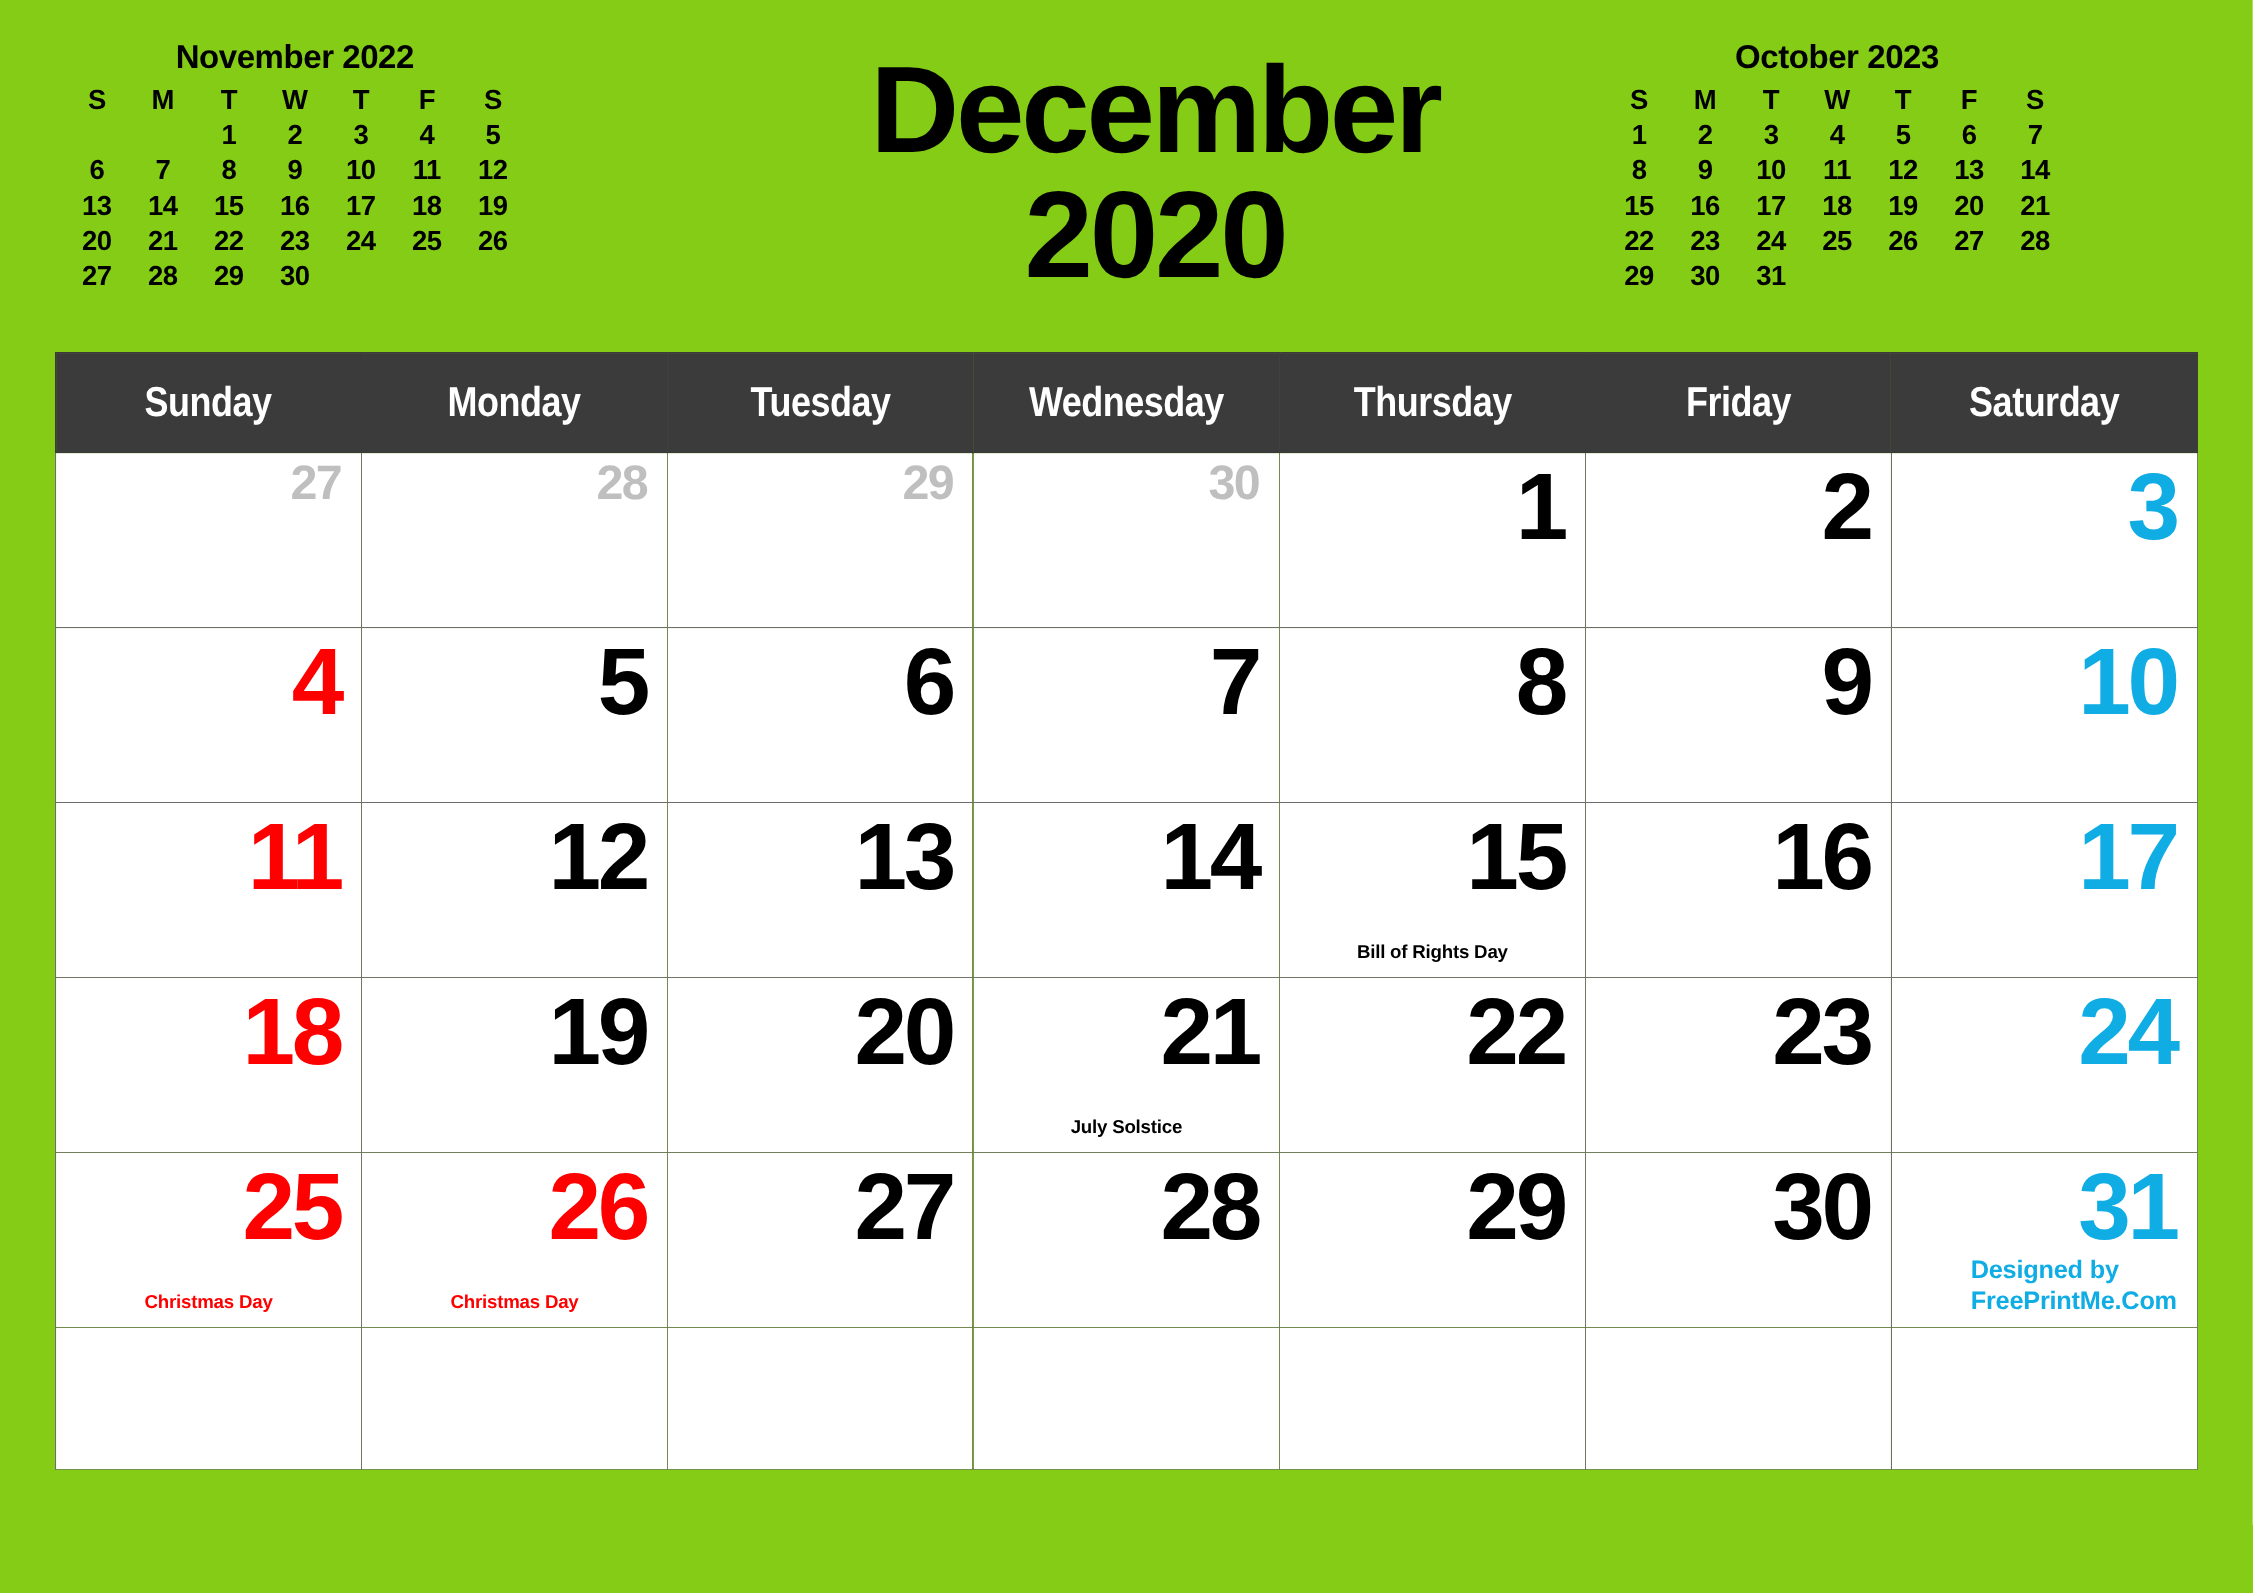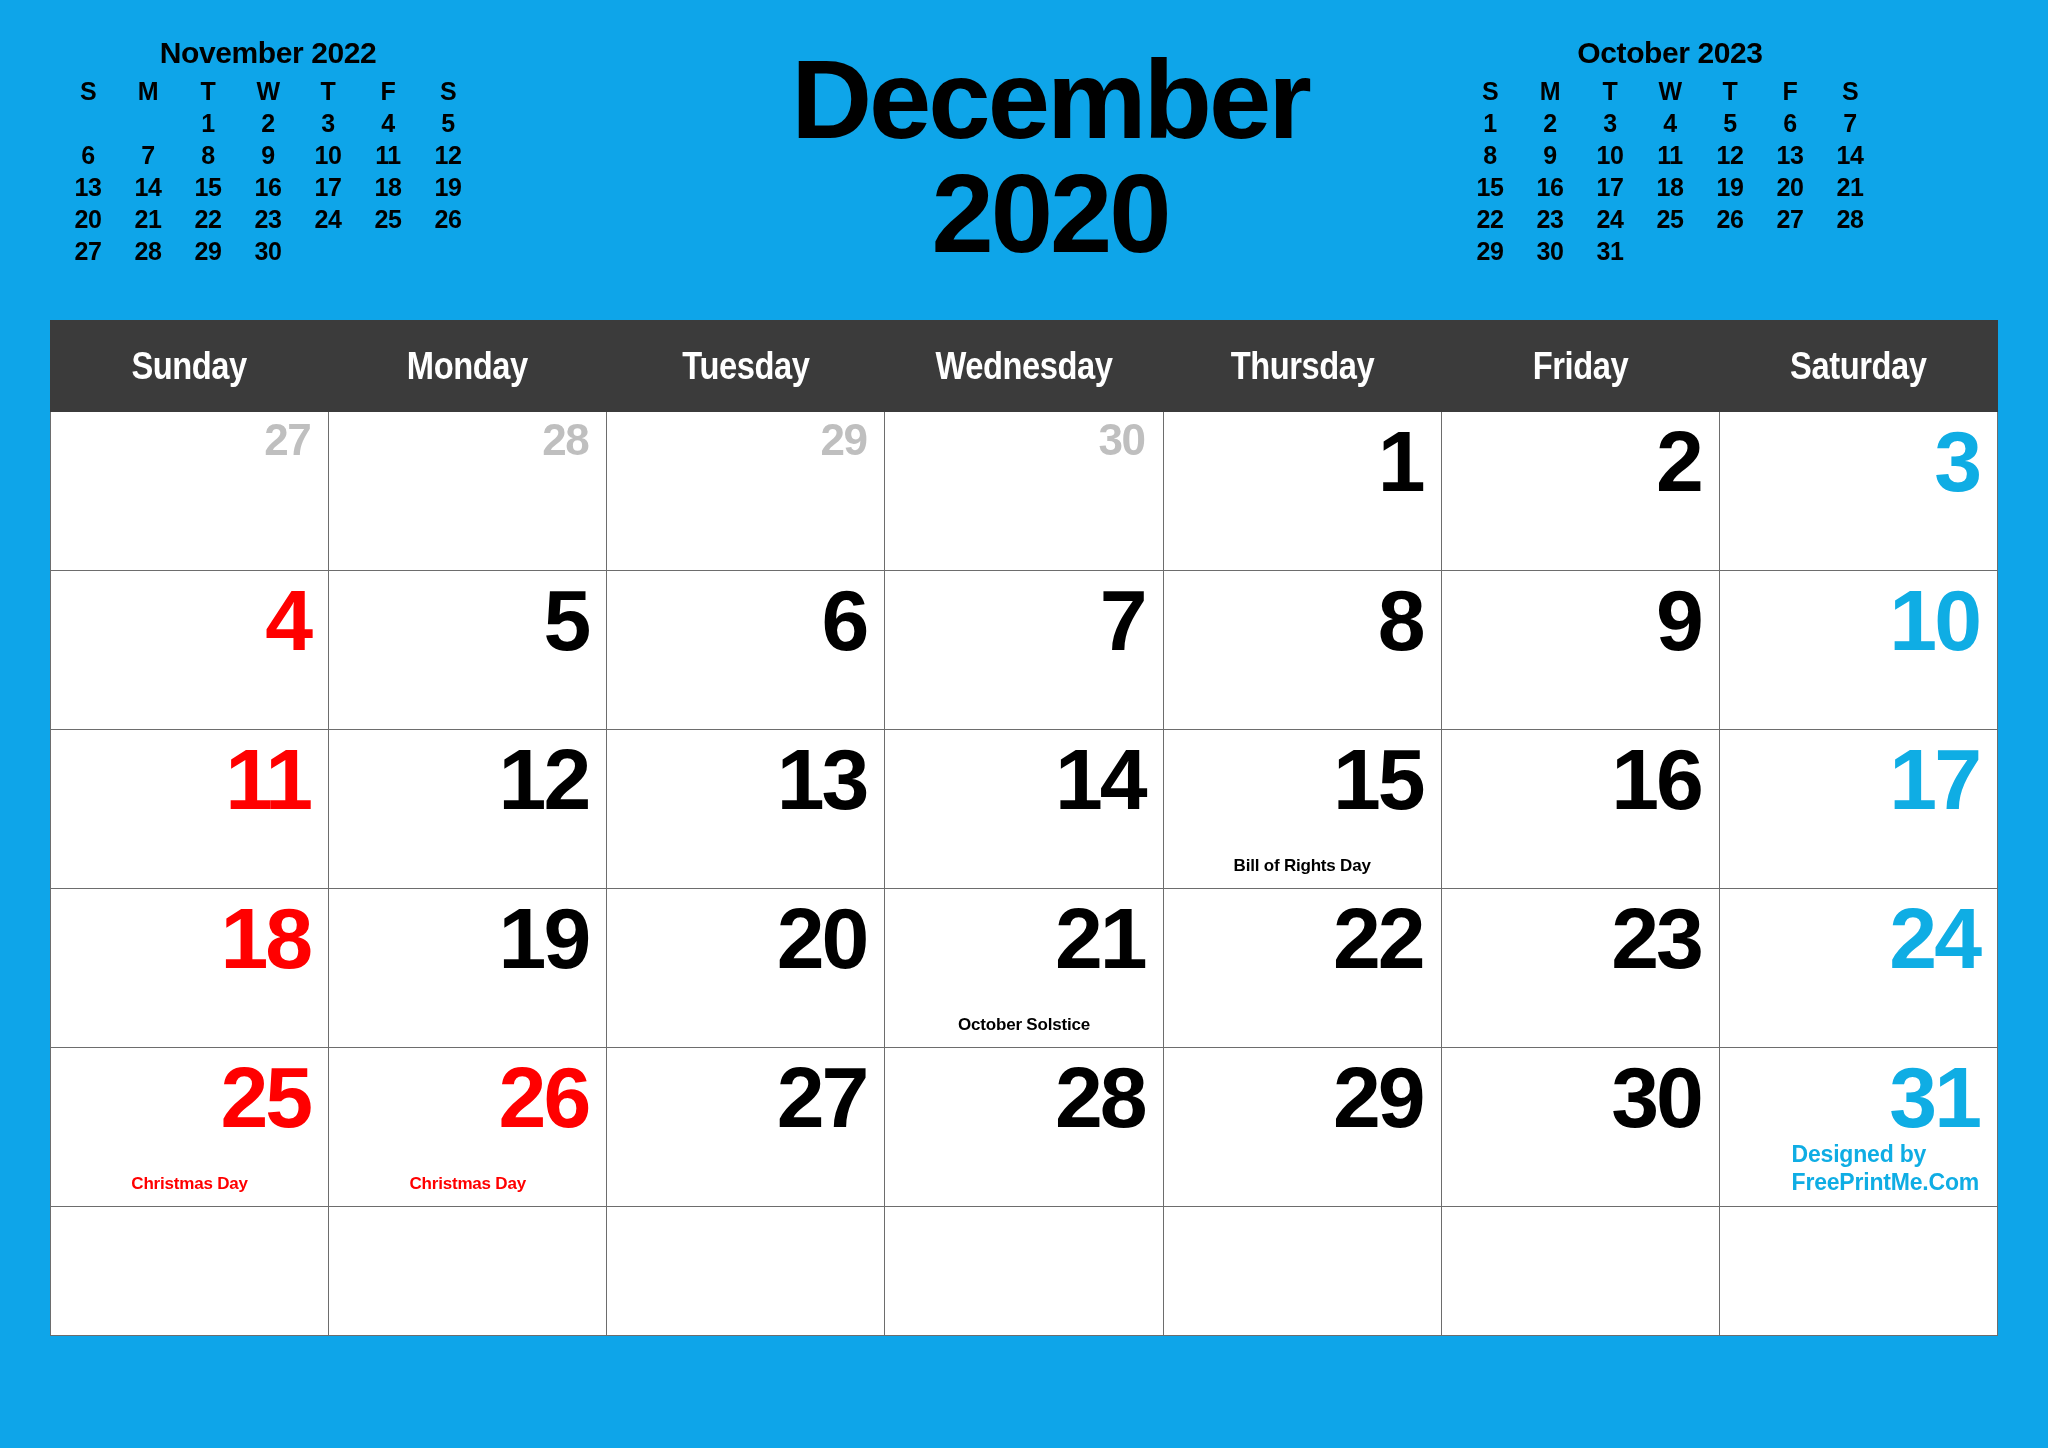--- a/index.html
+++ b/index.html
@@ -12,21 +12,21 @@
     height: 1448px;
     font-family: "Liberation Sans", sans-serif;
     -webkit-font-smoothing: antialiased;
     overflow: hidden;
   }
 
   .page {
     position: relative;
     width: 2048px;
     height: 1448px;
-    background: #0ea5e9;
+    background: #84cc16;
     box-sizing: border-box;
   }
 
   
   .top-band {
     position: absolute;
     left: 0;
     top: 0;
     width: 2048px;
     height: 318px;
@@ -373,21 +373,21 @@
             <span class="daynum sun">18</span>
           </td>
           <td>
             <span class="daynum ">19</span>
           </td>
           <td>
             <span class="daynum ">20</span>
           </td>
           <td>
             <span class="daynum ">21</span>
-            <div class="holiday">October Solstice</div>
+            <div class="holiday">July Solstice</div>
           </td>
           <td>
             <span class="daynum ">22</span>
           </td>
           <td>
             <span class="daynum ">23</span>
           </td>
           <td>
             <span class="daynum sat">24</span>
           </td>

